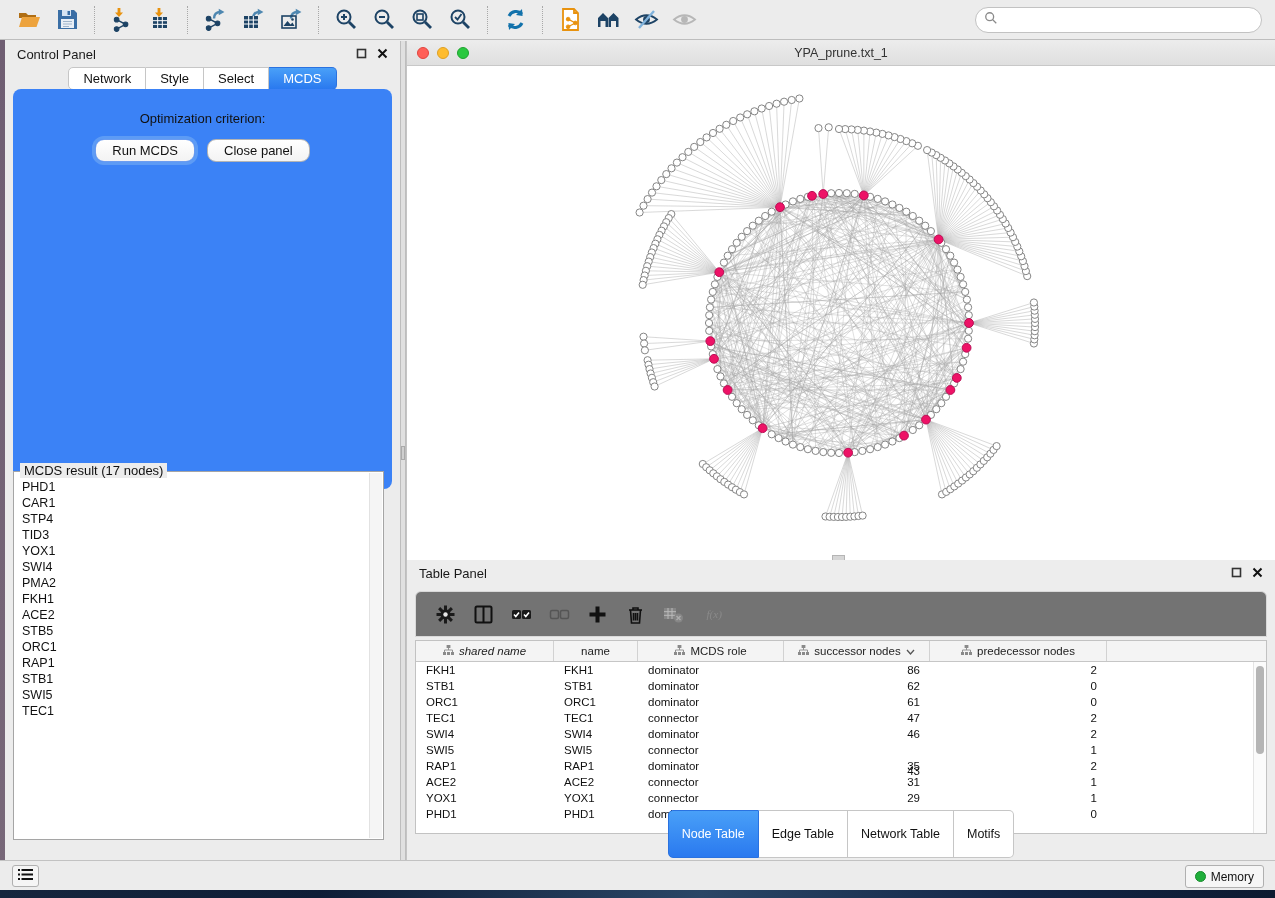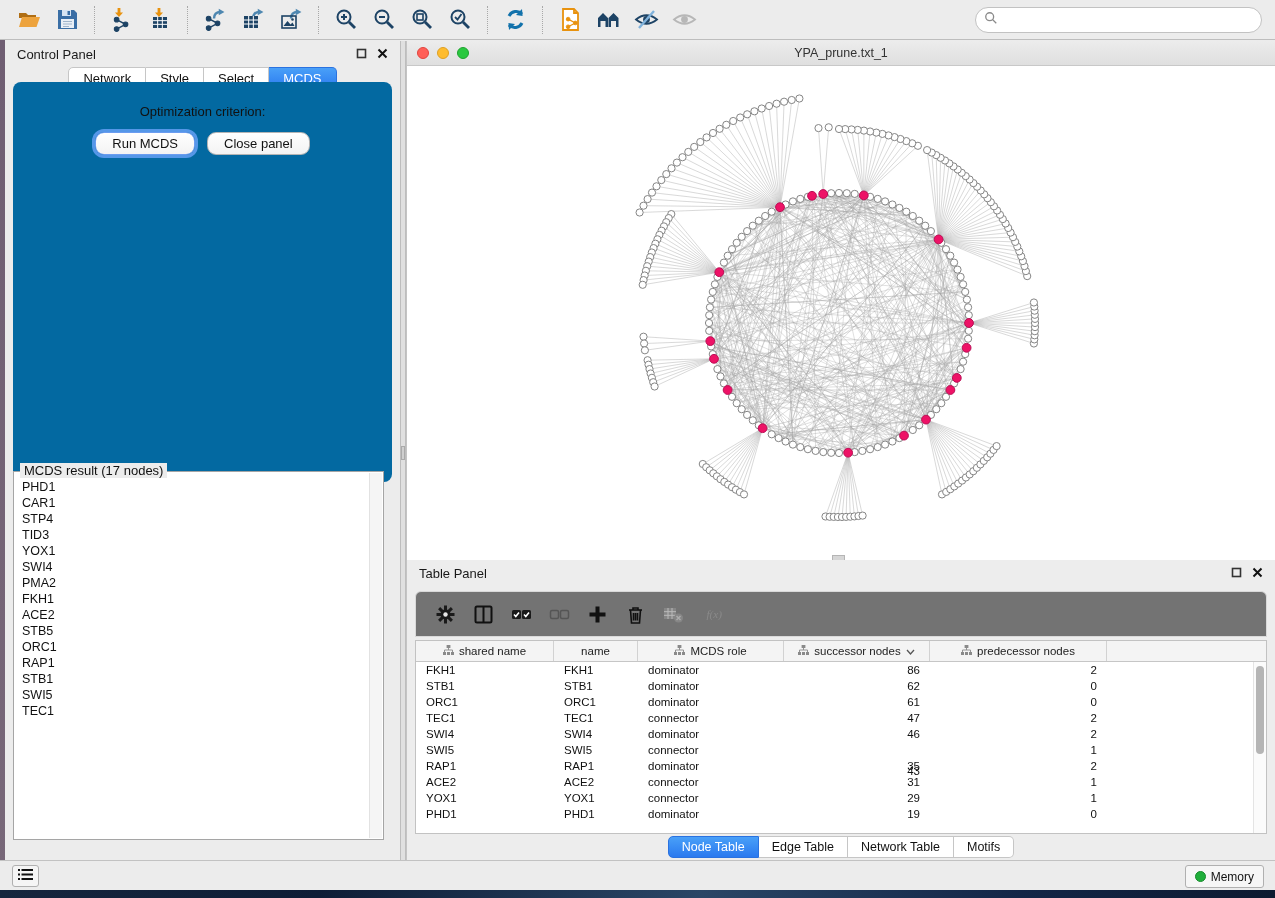--- a/index.html
+++ b/index.html
@@ -31,21 +31,21 @@
   .panel-title { font-size:13px; color:#1a1a1a; }
   .panel-btns { margin-left:auto; display:flex; gap:10px; align-items:center; }
   .panel-btns svg { width:11px; height:11px; }
   .cp-tabs { display:flex; justify-content:center; }
   .seg { display:flex; }
   .seg .seg-btn { font-size:13px; padding:3px 14px; background:#fff; border:1px solid #c6c6c6; border-left-width:0;
       color:#111; cursor:default; }
   .seg .seg-btn:first-child { border-left-width:1px; border-radius:5px 0 0 5px; }
   .seg .seg-btn:last-child { border-radius:0 5px 5px 0; }
   .seg .seg-btn.active { background:linear-gradient(#49a0f8,#2a79ef); color:#fff; border-color:#2a72e0; }
-  .cp-card { position:absolute; left:8px; right:8px; top:41px; height:400px; background:#0369a1; border-radius:8px; }
+  .cp-card { position:absolute; left:8px; right:8px; top:48px; height:400px; background:#3b82f6; border-radius:8px; }
   .opt-label { text-align:center; font-size:13px; margin-top:22px; color:#111; }
   .dropdown { margin:12px auto 0; width:316px; height:23px; background:#fff; border:1px solid #aeaeae; border-radius:5px;
       display:flex; align-items:center; position:relative; }
   .dropdown .dd-text { font-size:13px; padding-left:9px; color:#111; white-space:nowrap; }
   .dd-stepper { position:absolute; right:-1px; top:-1px; bottom:-1px; width:21px; border-radius:0 5px 5px 0;
       background:linear-gradient(#5fa5f9,#2a74ee); display:flex; flex-direction:column; align-items:center; justify-content:center; gap:1px;}
   .dd-stepper svg { width:9px; height:6px; }
   .cp-buttons { display:flex; justify-content:center; gap:12px; margin-top:13px; }
   .push-btn { font-size:13px; background:linear-gradient(#ffffff,#f3f3f3); border:1px solid #b4b4b4; border-radius:9px;
       padding:3px 16px; color:#111; cursor:default; }
@@ -92,21 +92,21 @@
   .gt-h svg.sort { width:9px; height:6px; }
   .gt-h.filler { border-right:none; flex:1; }
   .gt-body { position:absolute; left:0; right:13px; top:21px; bottom:0; }
   .gt-row { display:flex; height:16px; align-items:center; }
   .gt-c { font-size:11.5px; color:#111; white-space:nowrap; overflow:hidden; }
   .gt-c.num { text-align:right; padding-right:10px; }
   .gt-c.txt { padding-left:10px; }
   .gt-scroll { position:absolute; right:0; top:21px; bottom:0; width:13px; background:#fbfbfb; border-left:1px solid #e4e4e4;}
   .gt-thumb { position:absolute; left:2px; right:2px; top:4px; height:88px; background:#b5b5b5; border-radius:5px; }
   .tp-tabs { position:absolute; left:0; right:0; bottom:2px; display:flex; justify-content:center; }
-  .tp-tabs .seg-btn { font-size:12.5px; padding:3px 13px; }
+  .tp-tabs .seg-btn { font-size:12.5px; padding:16px 13px; }
 
   
   .status-bar { position:absolute; left:0; right:0; bottom:8px; height:30px; background:#ececec; border-top:1px solid #c2c2c2; }
   .list-btn { position:absolute; left:12px; top:4px; width:27px; height:22px; background:#f5f5f5; border:1px solid #b0b0b0;
       border-radius:3px; display:flex; align-items:center; justify-content:center; }
   .list-btn svg { width:15px; height:13px; }
   .memory-btn { position:absolute; right:11px; top:4px; height:23px; background:#f6f6f6; border:1px solid #b0b0b0;
       border-radius:3px; display:flex; align-items:center; gap:5px; padding:0 9px; font-size:12px; color:#111; }
   .mem-dot { width:11px; height:11px; border-radius:50%; background:#1fae3a; border:1px solid #168a2c; }
 </style>
@@ -1266,21 +1266,21 @@
           </svg>
         </span>
         <span class="tp-icon disabled" style="width: 38px;">
           <svg viewBox="0 0 30 21">
             <text x="2" y="16" font-family="Liberation Serif, serif" font-style="italic" font-size="16" fill="#a0a0a0">f(x)</text>
           </svg>
         </span>
       </div>
     <div class="grid-table">
       <div class="gt-header" id="gtHeader">
-          <div class="gt-h" style="width: 138px;">
+          <div class="gt-h" style="width: 138px; font-style: italic;">
             <span><svg class="tree" viewBox="0 0 11 11">
                 <g fill="#8a8a8a">
                   <rect x="3.6" y="0" width="3.8" height="3"></rect>
                   <rect x="0" y="7" width="3" height="3"></rect>
                   <rect x="4" y="7" width="3" height="3"></rect>
                   <rect x="8" y="7" width="3" height="3"></rect>
                 </g>
                 <path d="M5.5,3 V5 M1.5,7 V5 H9.5 V7" stroke="#8a8a8a" fill="none" stroke-width="0.9"></path>
               </svg></span>
             <span>shared name</span>

